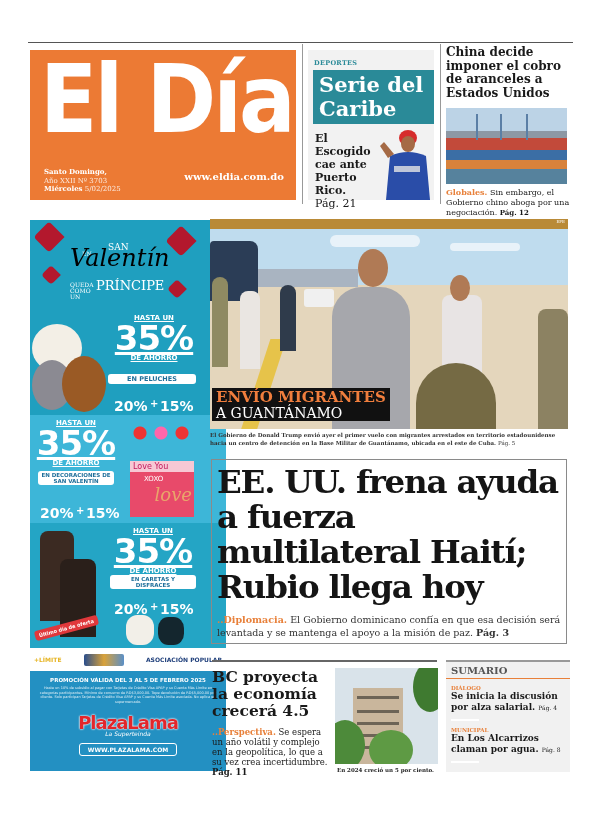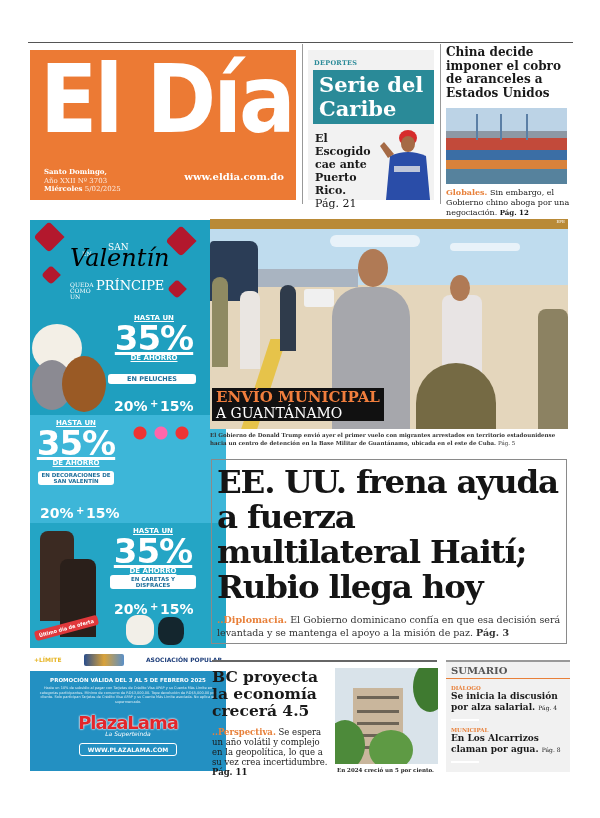--- a/index.html
+++ b/index.html
@@ -179,20 +179,25 @@
     <div class="promo" style="left:4px;top:4px;width:84px;">
       <div class="hasta">HASTA UN</div>
       <div class="big">35%</div>
       <div class="ahorro">DE AHORRO</div>
     </div>
     <div class="pill" style="left:8px;top:56px;width:76px;font-size:5.5px;">EN DECORACIONES DE SAN VALENTÍN</div>
     <div class="mini" style="left:10px;top:78px;">20%</div>
     <div class="mini" style="left:46px;top:78px;font-size:10px;">+</div>
     <div class="mini" style="left:56px;top:78px;">15%</div>
     <div style="position:absolute;left:96px;top:6px;width:70px;height:24px;background:radial-gradient(circle at 20% 50%,#e33 6px,transparent 7px),radial-gradient(circle at 50% 50%,#f6a 6px,transparent 7px),radial-gradient(circle at 80% 50%,#e33 6px,transparent 7px);"></div>
+    <div style="position:absolute;left:100px;top:46px;width:64px;height:56px;background:#e84a6a;">
+      <div style="background:#f7c8d4;color:#c2185b;font-size:8px;padding:1px 3px;font-family:'DejaVu Sans',sans-serif;">Love You</div>
+      <div style="color:#fff;font-size:7px;padding:3px 14px;font-family:'DejaVu Sans',sans-serif;">XOXO</div>
+      <div style="color:#e9a56a;font-size:18px;font-style:italic;text-align:right;padding-right:2px;margin-top:-2px;">love</div>
+    </div>
   </div>
 
   <div class="ad3">
     <div class="person" style="left:10px;top:8px;width:34px;height:90px;background:#3b2a22;"></div>
     <div class="person" style="left:30px;top:36px;width:36px;height:78px;background:#2a1f1a;"></div>
     <div class="promo" style="left:80px;top:4px;width:86px;">
       <div class="hasta">HASTA UN</div>
       <div class="big">35%</div>
       <div class="ahorro">DE AHORRO</div>
     </div>
@@ -232,21 +237,21 @@
     <div class="person" style="left:2px;top:48px;width:16px;height:90px;background:#8f8a62;"></div>
     <div class="person" style="left:30px;top:62px;width:20px;height:78px;background:#eae6e2;"></div>
     <div class="person" style="left:70px;top:56px;width:16px;height:66px;background:#2f3b4b;"></div>
     <div class="person" style="left:122px;top:58px;width:78px;height:150px;background:#a6a7ac;border-radius:30px 30px 0 0;"></div>
     <div class="head" style="left:148px;top:20px;width:30px;height:38px;"></div>
     <div class="person" style="left:232px;top:66px;width:40px;height:128px;background:#e8e4e4;"></div>
     <div class="head" style="left:240px;top:46px;width:20px;height:26px;"></div>
     <div class="person" style="left:206px;top:134px;width:80px;height:66px;background:#756a44;border-radius:40px 40px 0 0;"></div>
     <div class="person" style="left:328px;top:80px;width:30px;height:120px;background:#8c8262;"></div>
     <div class="headline-box">
-      <div class="l1">ENVÍO MUNICIPAL</div>
+      <div class="l1">ENVÍO MIGRANTES</div>
       <div class="l2">A GUANTÁNAMO</div>
     </div>
   </div>
   <div class="caption">
     <span>El Gobierno de Donald Trump envió ayer el primer vuelo con migrantes arrestados en territorio estadounidense hacia un centro de detención en la Base Militar de Guantánamo, ubicada en el este de Cuba.</span>
     <span class="credit">Pág. 5</span>
   </div>
 </div>
 
 <div class="main">

